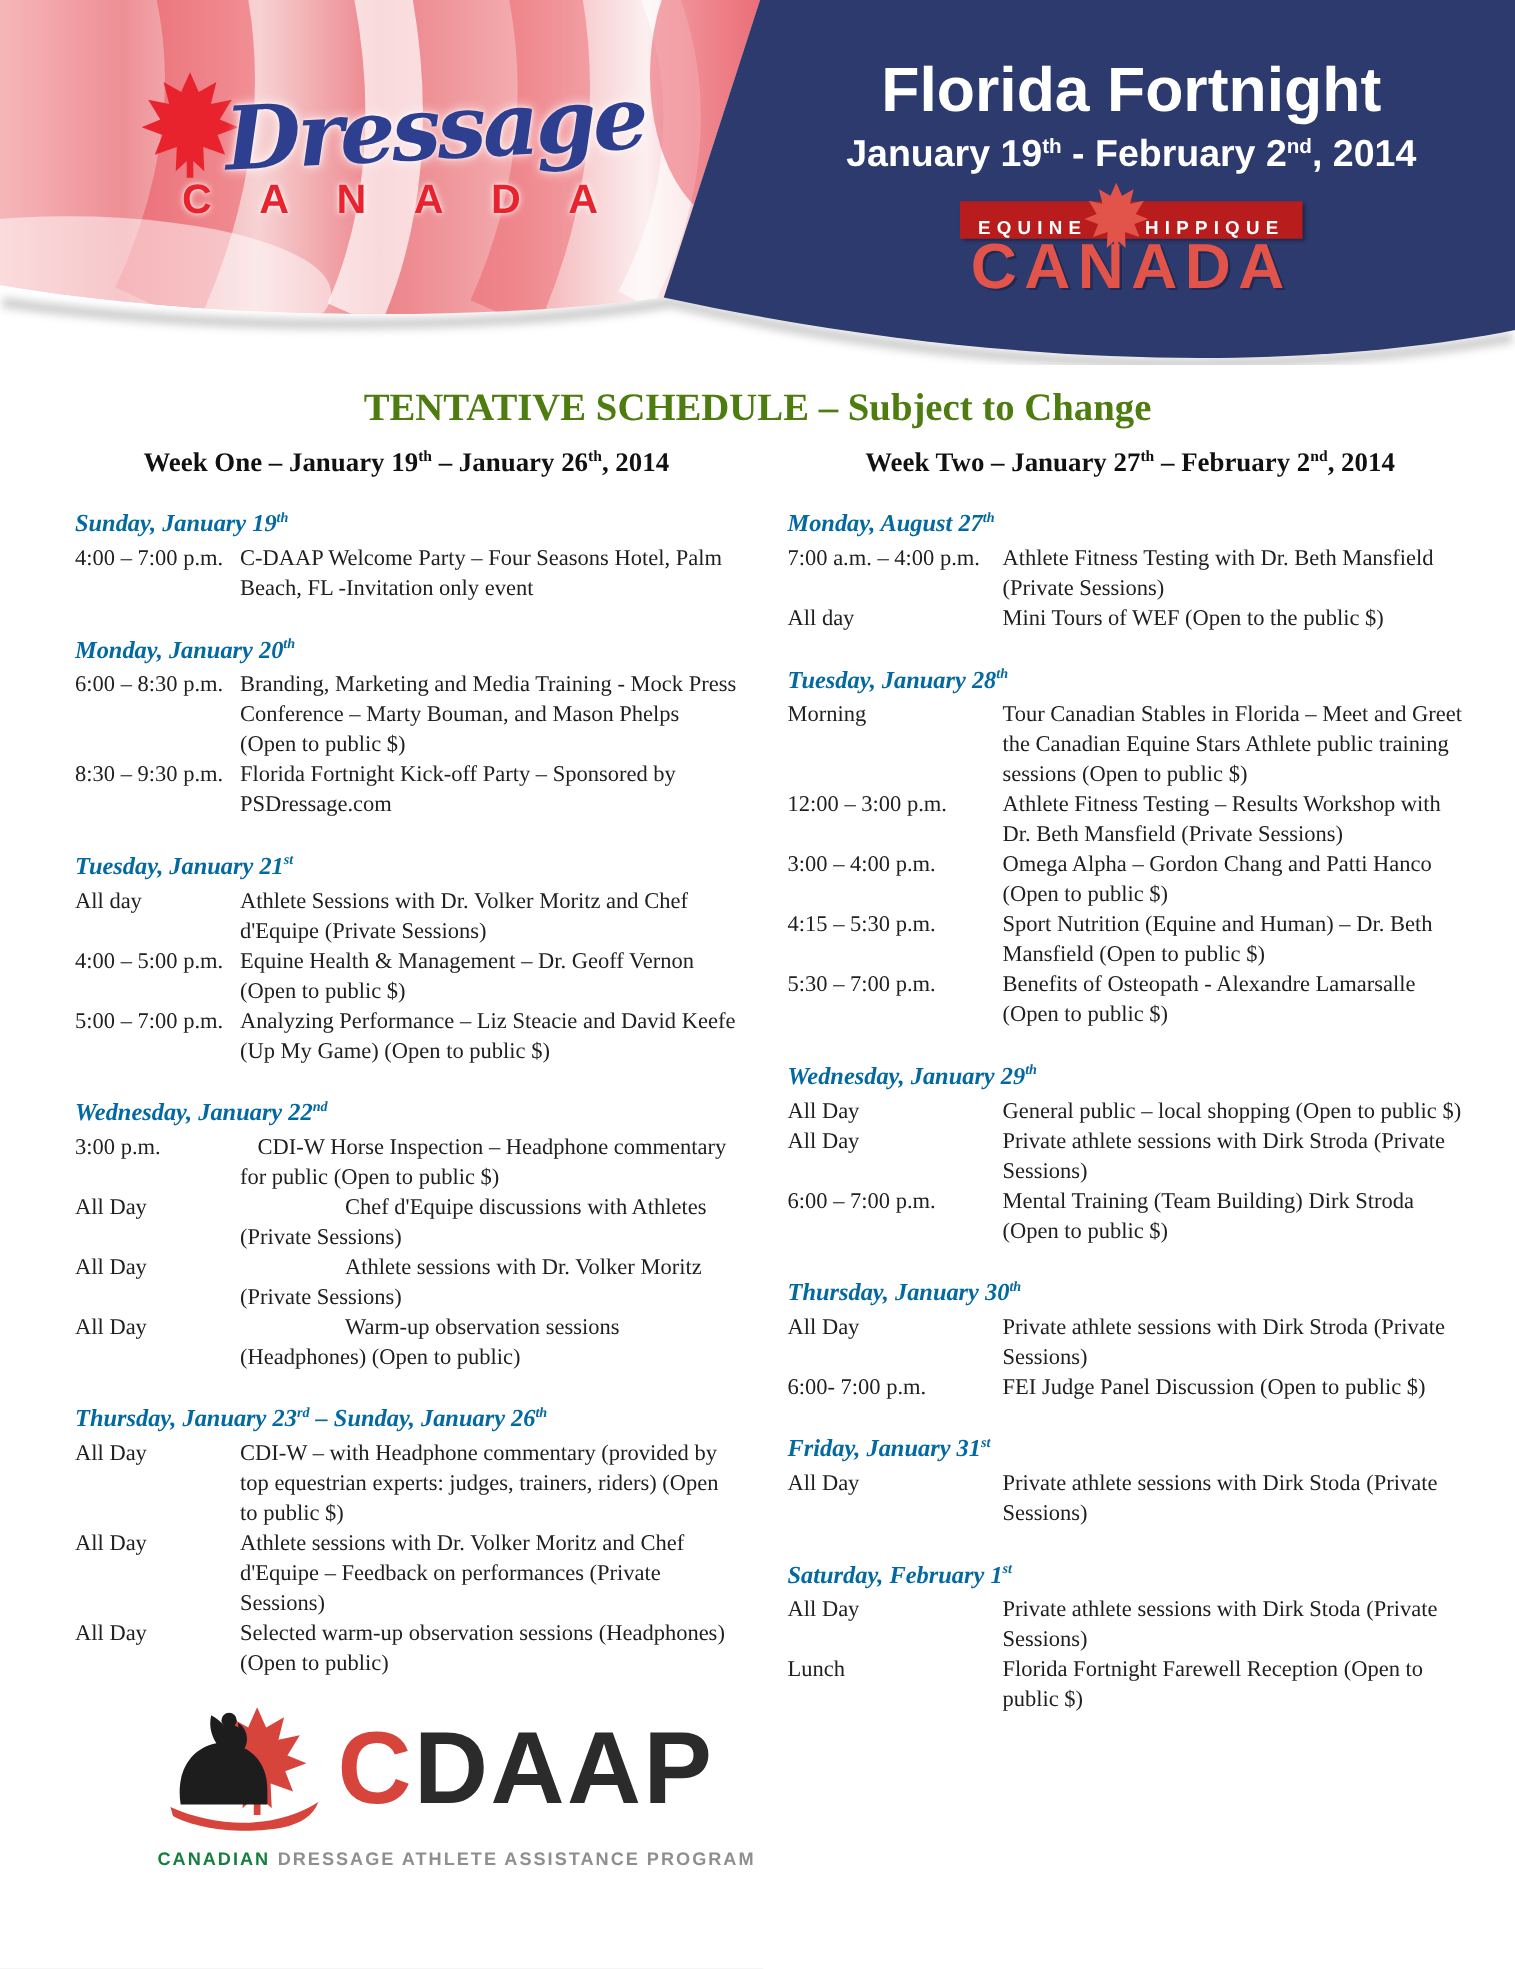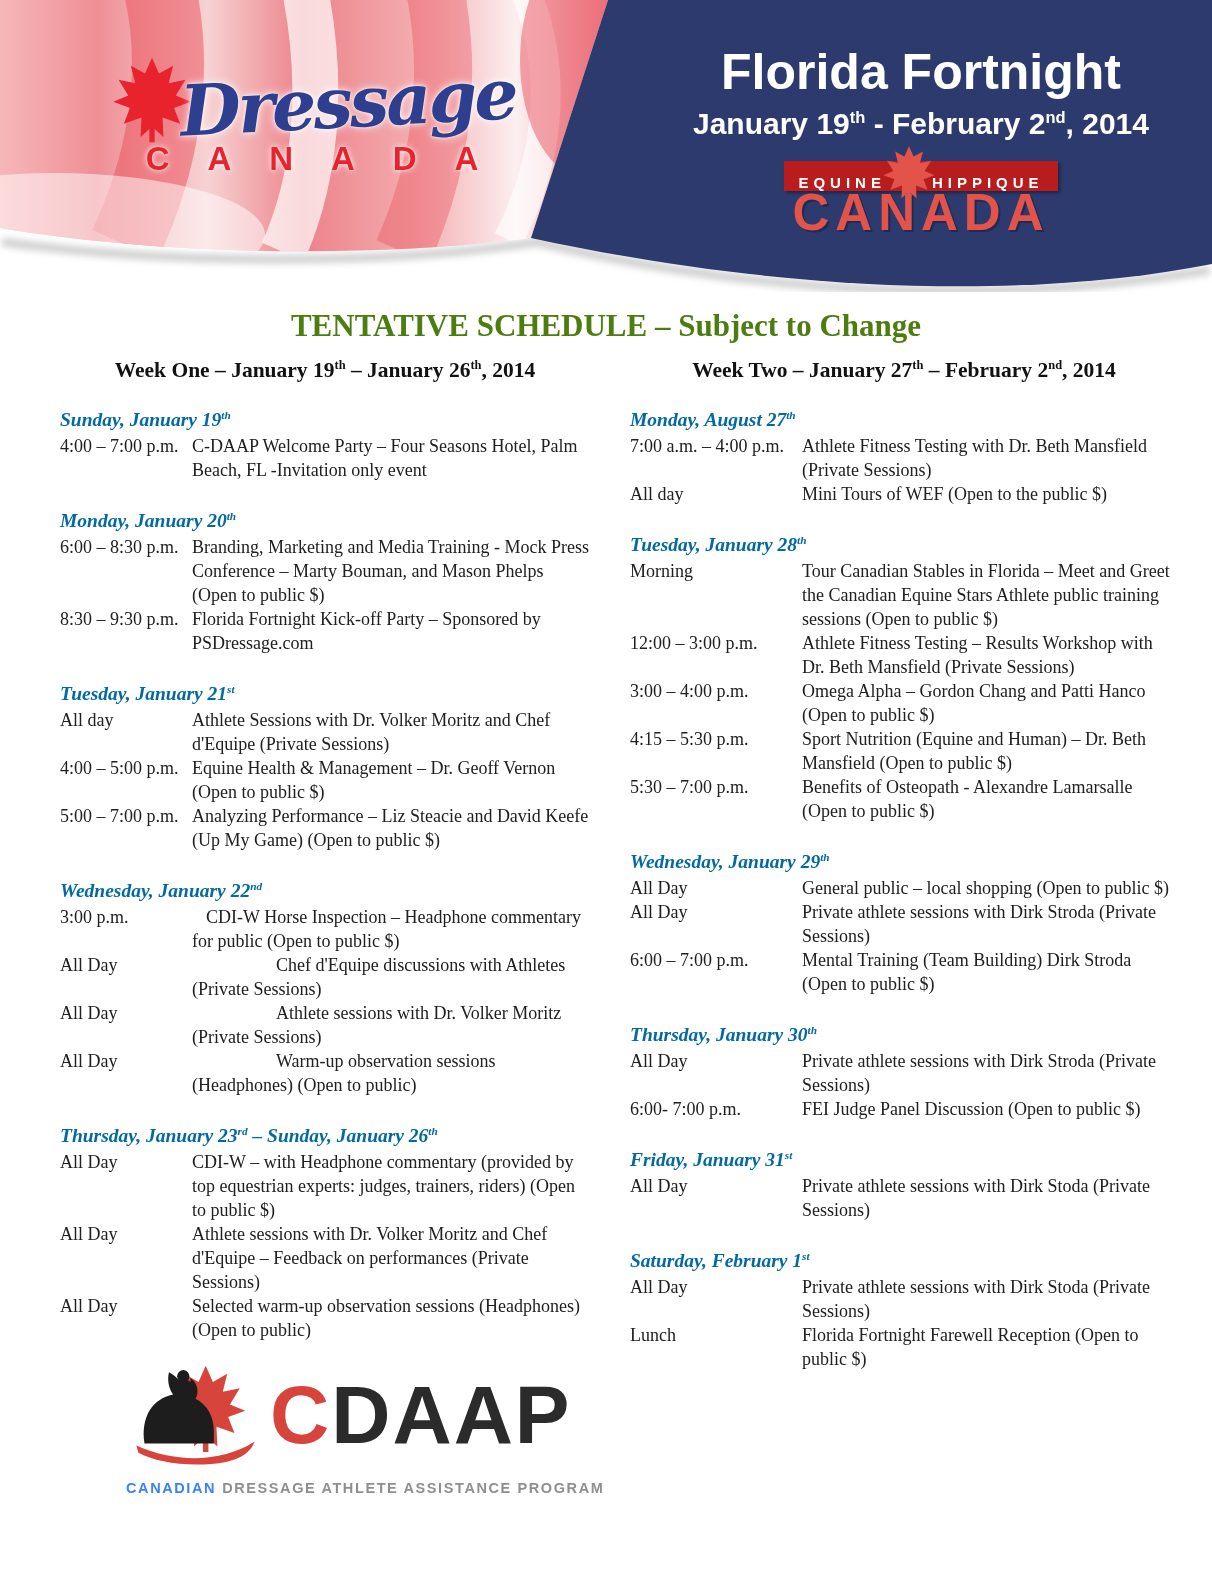--- a/index.html
+++ b/index.html
@@ -10,21 +10,21 @@
   .banner-art{position:absolute;top:0;left:0;display:block;}
   .dc-logo{position:absolute;left:82px;top:62px;width:460px;text-align:center;}
   .dc-row{display:flex;align-items:center;justify-content:center;}
   .dc-leaf{width:88px;height:88px;margin-right:-16px;margin-top:-6px;}
   .dc-script{font-family:"DejaVu Serif",serif;font-style:italic;font-weight:700;font-size:70px;
              color:#2e3f8f;letter-spacing:-3px;transform:rotate(-3deg);
              text-shadow:0 0 9px rgba(255,255,255,.95),0 0 3px rgba(255,255,255,.9);line-height:1;}
   .dc-canada{margin-top:-4px;font-family:"Liberation Sans",sans-serif;font-weight:700;font-size:33px;
              color:#e8232e;letter-spacing:15px;padding-left:15px;
              text-shadow:0 0 6px rgba(255,255,255,.9),0 0 2px rgba(255,255,255,.9);}
-  .ff-block{position:absolute;left:638px;top:46px;width:566px;text-align:center;color:#ffffff;}
+  .ff-block{position:absolute;left:622px;top:46px;width:566px;text-align:center;color:#ffffff;}
   .ff-title{margin:0;font-family:"Liberation Sans",sans-serif;font-weight:700;font-size:50px;line-height:1.05;}
   .ff-dates{margin-top:8px;font-family:"Liberation Sans",sans-serif;font-weight:700;font-size:30px;}
   .ff-dates sup{font-size:55%;}
   .ec-logo{display:inline-block;margin-top:20px;}
   .ec-band{display:flex;align-items:flex-end;background:#b91c1c;height:30px;padding:0 14px;
            box-shadow:2px 2px 3px rgba(0,0,0,.35);}
   .ec-band .ec-word{font-family:"Liberation Sans",sans-serif;font-weight:700;font-size:15px;
                     letter-spacing:5px;color:#ffffff;}
   .ec-leaf{width:58px;height:58px;margin:-16px -6px -12px -6px;position:relative;z-index:2;}
   .ec-canada{font-family:"Liberation Sans",sans-serif;font-weight:900;font-size:51px;line-height:.95;
@@ -51,21 +51,21 @@
   .col2 .col-body .day:nth-child(4) .day-heading{}
   
   footer{position:absolute;left:126px;top:1364px;width:470px;}
   .cdaap-top{display:flex;align-items:center;}
   .cdaap-icon{width:138px;height:102px;flex:0 0 138px;}
   .cdaap-acronym{font-family:"Liberation Sans",sans-serif;font-weight:700;font-size:82px;line-height:1;
                  letter-spacing:2px;color:#2b2b2b;margin-left:6px;}
   .cdaap-acronym .c-red{color:#d6443c;}
   .cdaap-tagline{margin-top:14px;font-family:"Liberation Sans",sans-serif;font-weight:700;font-size:14.5px;
                  letter-spacing:1.6px;color:#8f8f8f;white-space:nowrap;}
-  .cdaap-tagline .t-red{color:#3b82f6;}
+  .cdaap-tagline .t-red{color:#15803d;}
   .cdaap-tagline .t-rest{margin-left:6px;}
   sup{vertical-align:super;}
 </style>
 </head>
 <body>
 
 <div class="page">
 
   <svg width="0" height="0" style="position:absolute" aria-hidden="true">
     <defs>

